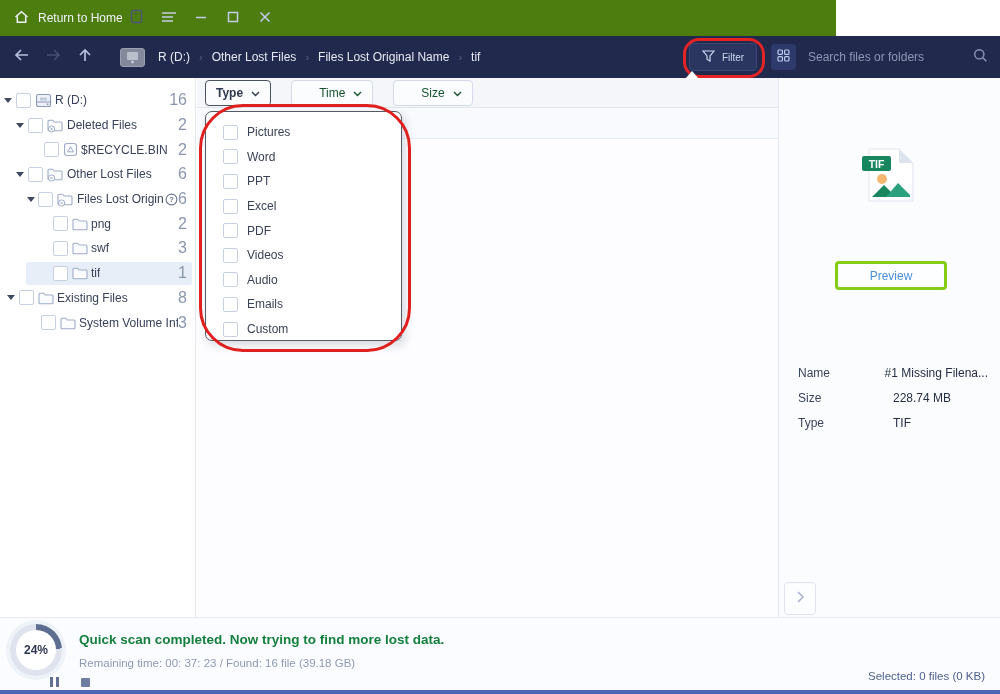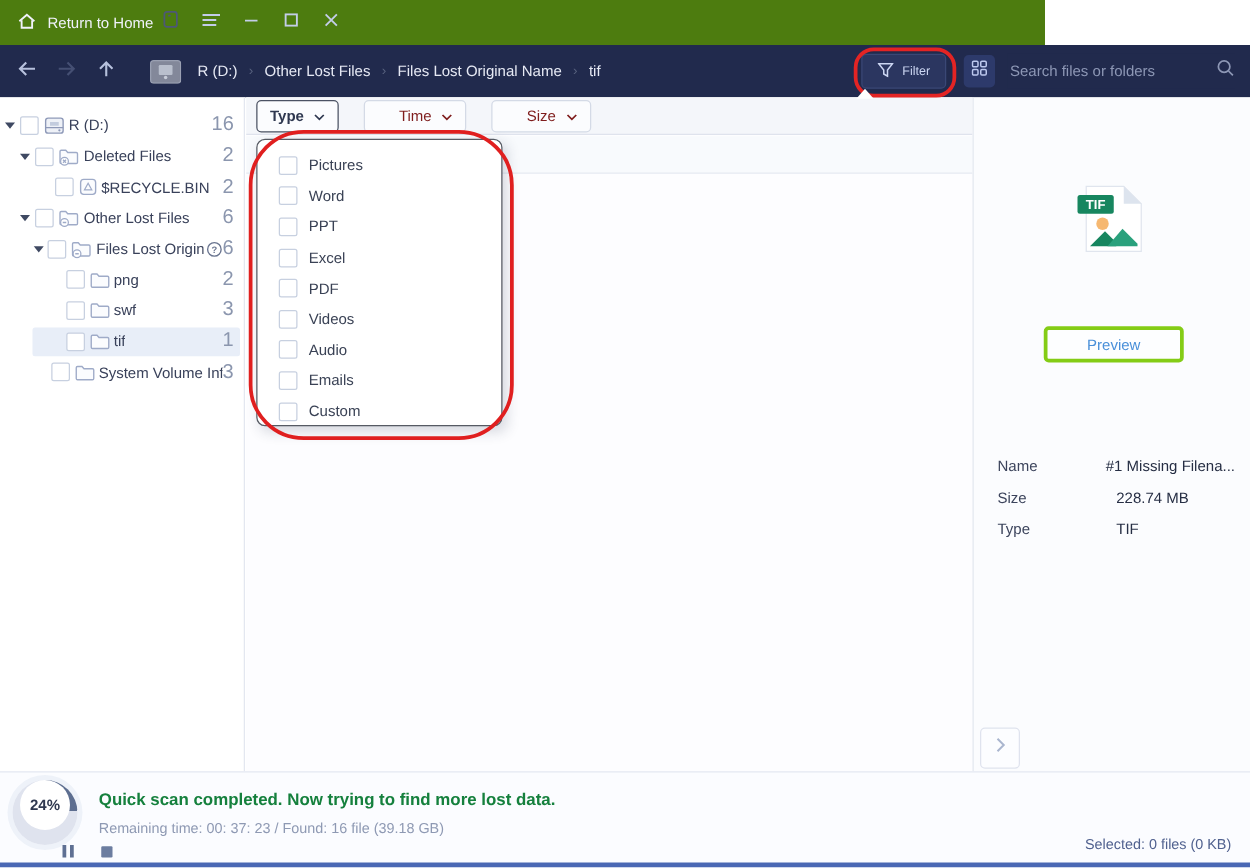--- a/index.html
+++ b/index.html
@@ -52,21 +52,21 @@
   .tree-help{margin-left:2px;display:flex;align-items:center;}
   .tree-count{margin-left:auto;padding-right:8px;color:#8b96ae;font-size:16px;}
 
   
   .main{position:absolute;left:197px;top:0;width:581px;height:539px;background:#fdfdff;}
   .filterbar{position:absolute;left:0;top:0;width:100%;height:30px;background:#f4f6fa;border-bottom:1px solid #dfe3ed;
              display:flex;align-items:center;gap:20px;padding-left:8px;box-sizing:border-box;}
   .fbtn{height:26px;border-radius:4px;display:flex;align-items:center;justify-content:center;gap:8px;
         font-size:12px;padding:0 10px;background:#fbfcfe;box-sizing:border-box;}
   .fbtn.active{border:1px solid #4b5263;color:#2f3850;font-weight:bold;}
-  .fbtn.idle{border:1px solid #d4dae6;color:#7f1d1d;padding-left:27px;}
+  .fbtn.idle{border:1px solid #d4dae6;color:#14532d;padding-left:27px;}
   .header-strip{position:absolute;left:0;top:31px;width:100%;height:29px;background:#f8fafd;border-bottom:1px solid #e6eaf2;}
 
   
   .filter-panel{position:absolute;left:8px;top:33px;width:197px;height:230px;background:#fff;
                 border:1px solid #565a63;border-radius:7px;box-shadow:3px 4px 10px rgba(40,50,80,.18);
                 padding-top:8px;box-sizing:border-box;z-index:3;}
   .fp-row{height:24.6px;display:flex;align-items:center;padding-left:17px;font-size:12px;color:#3a4255;}
   .fp-row .cb{margin-right:9px;}
   .red-oval{position:absolute;left:2px;top:26px;width:206px;height:242px;border:3px solid #e01f1f;border-radius:44px;
             pointer-events:none;z-index:4;}
@@ -80,21 +80,21 @@
   .drow{display:flex;margin-bottom:11px;font-size:12px;}
   .dlabel{width:95px;color:#3c445c;}
   .dvalue{color:#262e44;white-space:nowrap;}
   .panel-chevron{position:absolute;left:5px;top:504px;width:30px;height:31px;border:1px solid #dfe3ee;border-radius:4px;
                  background:#fcfdff;display:flex;align-items:center;justify-content:center;}
 
   
   .statusbar{position:absolute;left:0;top:617px;width:1000px;height:77px;background:#fbfcff;border-top:1px solid #e3e8f2;box-sizing:border-box;}
   .blue-edge{position:absolute;left:0;bottom:0;width:100%;height:4px;background:#4a68b4;}
   .progress{position:absolute;left:10px;top:6px;width:52px;height:52px;border-radius:50%;
-            box-shadow:0 0 0 4px #eef2f9;display:flex;align-items:flex-start;justify-content:center;}
+            box-shadow:0 0 0 4px #eef2f9;display:flex;align-items:center;justify-content:center;}
   .progress .hole{width:40px;height:40px;border-radius:50%;background:#fff;display:flex;align-items:center;justify-content:center;
                   font-size:12px;font-weight:bold;color:#2f3850;}
   .scan-ctrl{position:absolute;top:56px;display:flex;align-items:center;}
   .msg-main{position:absolute;left:79px;top:14px;font-size:13.5px;font-weight:bold;color:#15803d;text-align:right;}
   .msg-sub{position:absolute;left:79px;top:39px;font-size:11.5px;color:#8e99b3;}
   .recover-btn{position:absolute;left:866px;top:16px;width:119px;height:28px;background:#e9edf4;border-radius:3px;
                display:flex;align-items:center;justify-content:center;gap:7px;color:#9aa5b8;font-size:13px;}
   .selected-label{position:absolute;right:15px;top:52px;font-size:11.5px;color:#50618f;}
 </style>
 </head>
@@ -322,20 +322,34 @@
           <span class="cb"></span>
           <span class="tree-ico">
             <svg width="16" height="14" viewBox="0 0 16 14">
               <path d="M1 3.2 Q1 2.2 2 2.2 H5.6 L7.2 4 H14 Q15 4 15 5 V11.8 Q15 12.8 14 12.8 H2 Q1 12.8 1 11.8 Z" fill="#fbfcfe" stroke="#9fabc8" stroke-width="1.1"></path>
             </svg>
           </span>
           <span class="tree-label">tif</span>
           <span class="tree-count">1</span>
         </div>
         <div class="tree-row">
+          <span style="width:6px;flex:0 0 auto;"></span>
+          <span class="expander">
+            <span class="tri"></span>
+          </span>
+          <span class="cb"></span>
+          <span class="tree-ico">
+            <svg width="16" height="14" viewBox="0 0 16 14">
+              <path d="M1 3.2 Q1 2.2 2 2.2 H5.6 L7.2 4 H14 Q15 4 15 5 V11.8 Q15 12.8 14 12.8 H2 Q1 12.8 1 11.8 Z" fill="#fbfcfe" stroke="#9fabc8" stroke-width="1.1"></path>
+            </svg>
+          </span>
+          <span class="tree-label">Existing Files</span>
+          <span class="tree-count">8</span>
+        </div>
+        <div class="tree-row">
           <span style="width:31px;flex:0 0 auto;"></span>
           <span class="expander"></span>
           <span class="cb"></span>
           <span class="tree-ico">
             <svg width="16" height="14" viewBox="0 0 16 14">
               <path d="M1 3.2 Q1 2.2 2 2.2 H5.6 L7.2 4 H14 Q15 4 15 5 V11.8 Q15 12.8 14 12.8 H2 Q1 12.8 1 11.8 Z" fill="#fbfcfe" stroke="#9fabc8" stroke-width="1.1"></path>
             </svg>
           </span>
           <span class="tree-label">System Volume Informati...</span>
           <span class="tree-count">3</span>

